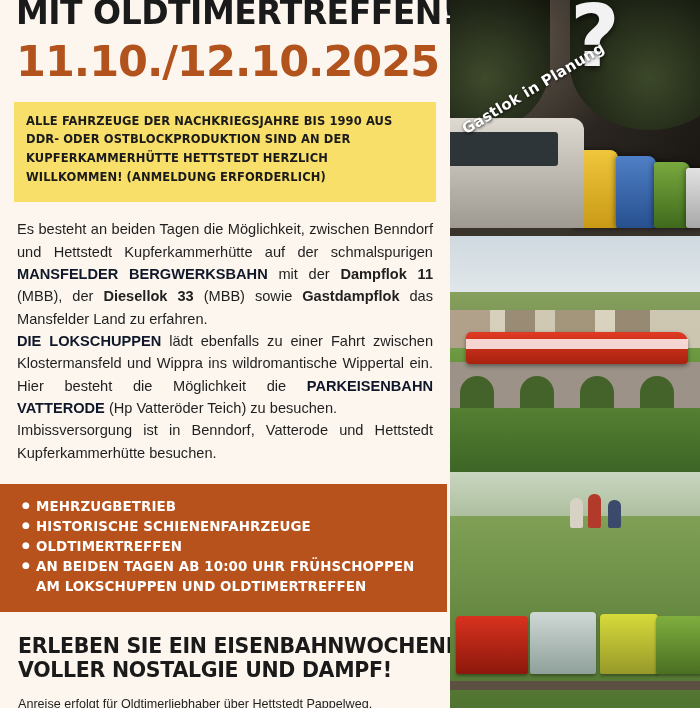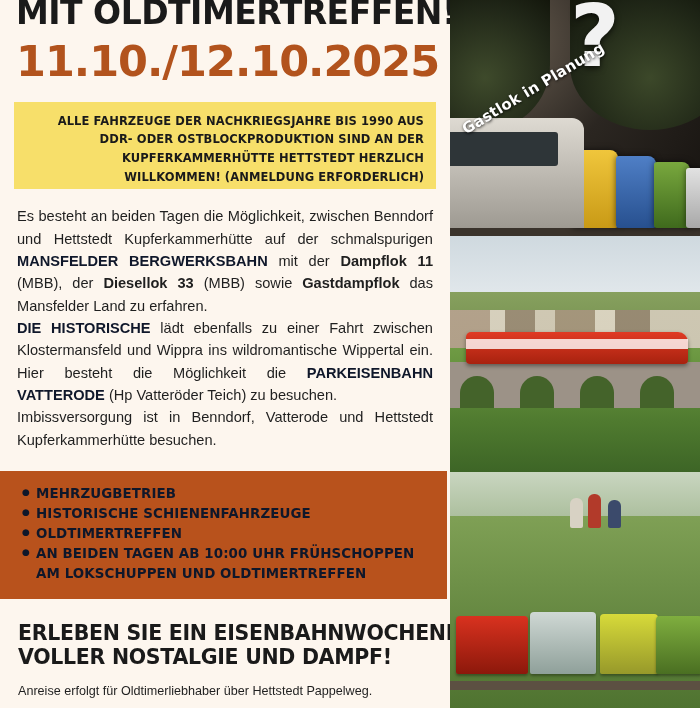--- a/index.html
+++ b/index.html
@@ -44,22 +44,22 @@
     font-size: 43px;
     letter-spacing: -1px;
     color: #b2531d;
     padding: 8px 15px 0 16px;
     line-height: 1.05;
     white-space: nowrap;
   }
   .yellow-band {
     margin: 18px 14px 0 14px;
     background: #f7df6a;
-    padding: 10px 12px 3px 12px;
-    text-align: right;
+    padding: 10px 12px 16px 12px;
+    text-align: left;
     font-family: "DejaVu Sans", sans-serif;
     font-weight: bold;
     font-size: 11.5px;
     line-height: 1.62;
     color: #1a1a1a;
     letter-spacing: 0.1px;
   }
   .body-text {
     padding: 16px 17px 0 17px;
     font-size: 14.6px;
@@ -73,21 +73,21 @@
   .b {
     font-weight: bold;
   }
   .accent {
     color: #0f172a;
     font-weight: bold;
   }
   .orange-band {
     margin: 20px 3px 0 0;
     background: #b8521c;
-    color: #0f172a;
+    color: #ffffff;
     padding: 13px 22px 15px 22px;
   }
   .orange-band ul {
     margin: 0;
     padding: 0;
     list-style: none;
   }
   .orange-band li {
     font-family: "DejaVu Sans", sans-serif;
     font-weight: bold;
@@ -319,21 +319,21 @@
   <div class="left">
 
     <div class="headline">MIT OLDTIMERTREFFEN!</div>
 
     <div class="date">11.10./12.10.2025</div>
 
     <div class="yellow-band">ALLE FAHRZEUGE DER NACHKRIEGSJAHRE BIS 1990 AUS DDR- ODER OSTBLOCKPRODUKTION SIND  AN DER KUPFERKAMMERHÜTTE HETTSTEDT HERZLICH  WILLKOMMEN! (ANMELDUNG ERFORDERLICH)</div>
 
     <div class="body-text">
       <p><span>Es besteht an beiden Tagen die Möglichkeit, zwischen Benndorf und Hettstedt Kupferkammerhütte auf der schmalspurigen </span><span class="accent">MANSFELDER BERGWERKSBAHN</span><span> mit der </span><span class="b">Dampflok 11</span><span> (MBB), der </span><span class="b">Diesellok 33</span><span> (MBB) sowie </span><span class="b">Gastdampflok</span><span>  das Mansfelder Land zu erfahren.</span></p>
-      <p><span class="accent">DIE HISTORISCHE</span><span> lädt ebenfalls zu einer Fahrt zwischen Klostermansfeld und Wippra ins wildromantische Wippertal ein. Hier besteht die Möglichkeit die </span><span class="accent">PARKEISENBAHN VATTERODE</span><span> (Hp Vatteröder Teich) zu besuchen.</span></p>
+      <p><span class="accent">DIE LOKSCHUPPEN</span><span> lädt ebenfalls zu einer Fahrt zwischen Klostermansfeld und Wippra ins wildromantische Wippertal ein. Hier besteht die Möglichkeit die </span><span class="accent">PARKEISENBAHN VATTERODE</span><span> (Hp Vatteröder Teich) zu besuchen.</span></p>
       <p>Imbissversorgung ist in Benndorf, Vatterode und Hettstedt Kupferkammerhütte besuchen.</p>
     </div>
 
     <div class="orange-band">
       <ul>
         <li>MEHRZUGBETRIEB</li>
         <li>HISTORISCHE SCHIENENFAHRZEUGE</li>
         <li>OLDTIMERTREFFEN</li>
         <li>AN BEIDEN TAGEN AB 10:00 UHR FRÜHSCHOPPEN</li>
         <li class="nobullet">AM LOKSCHUPPEN UND OLDTIMERTREFFEN</li>

